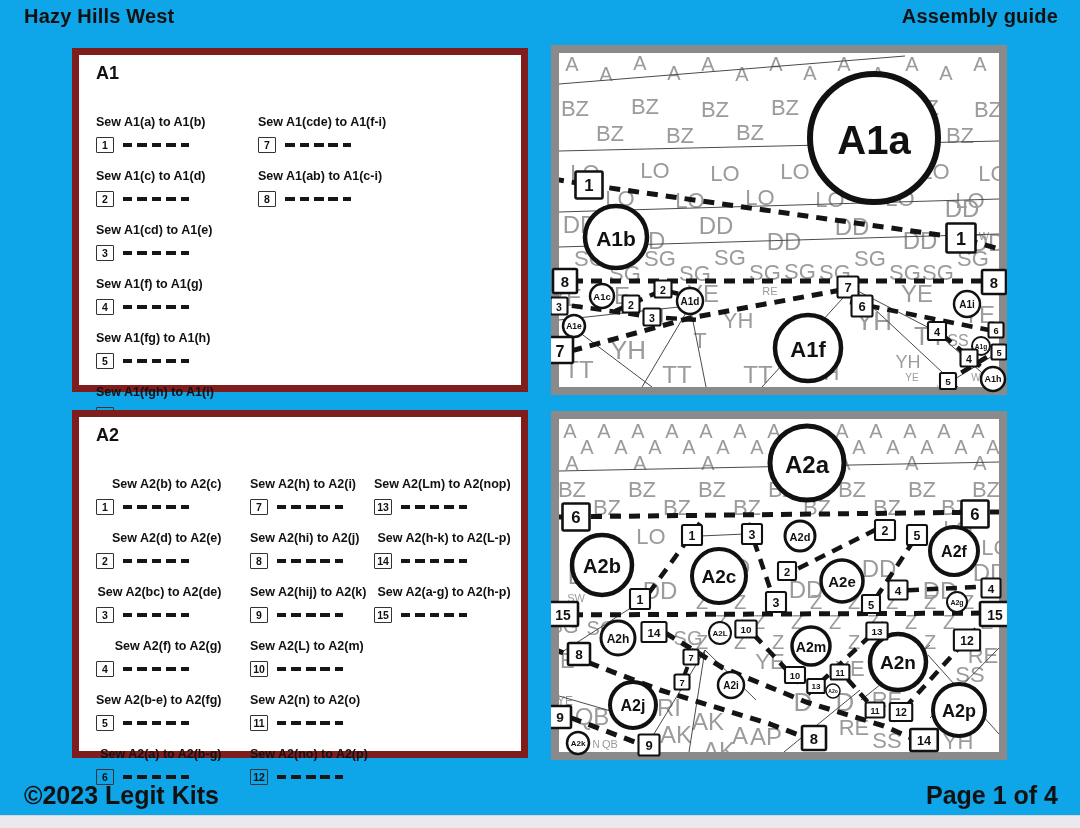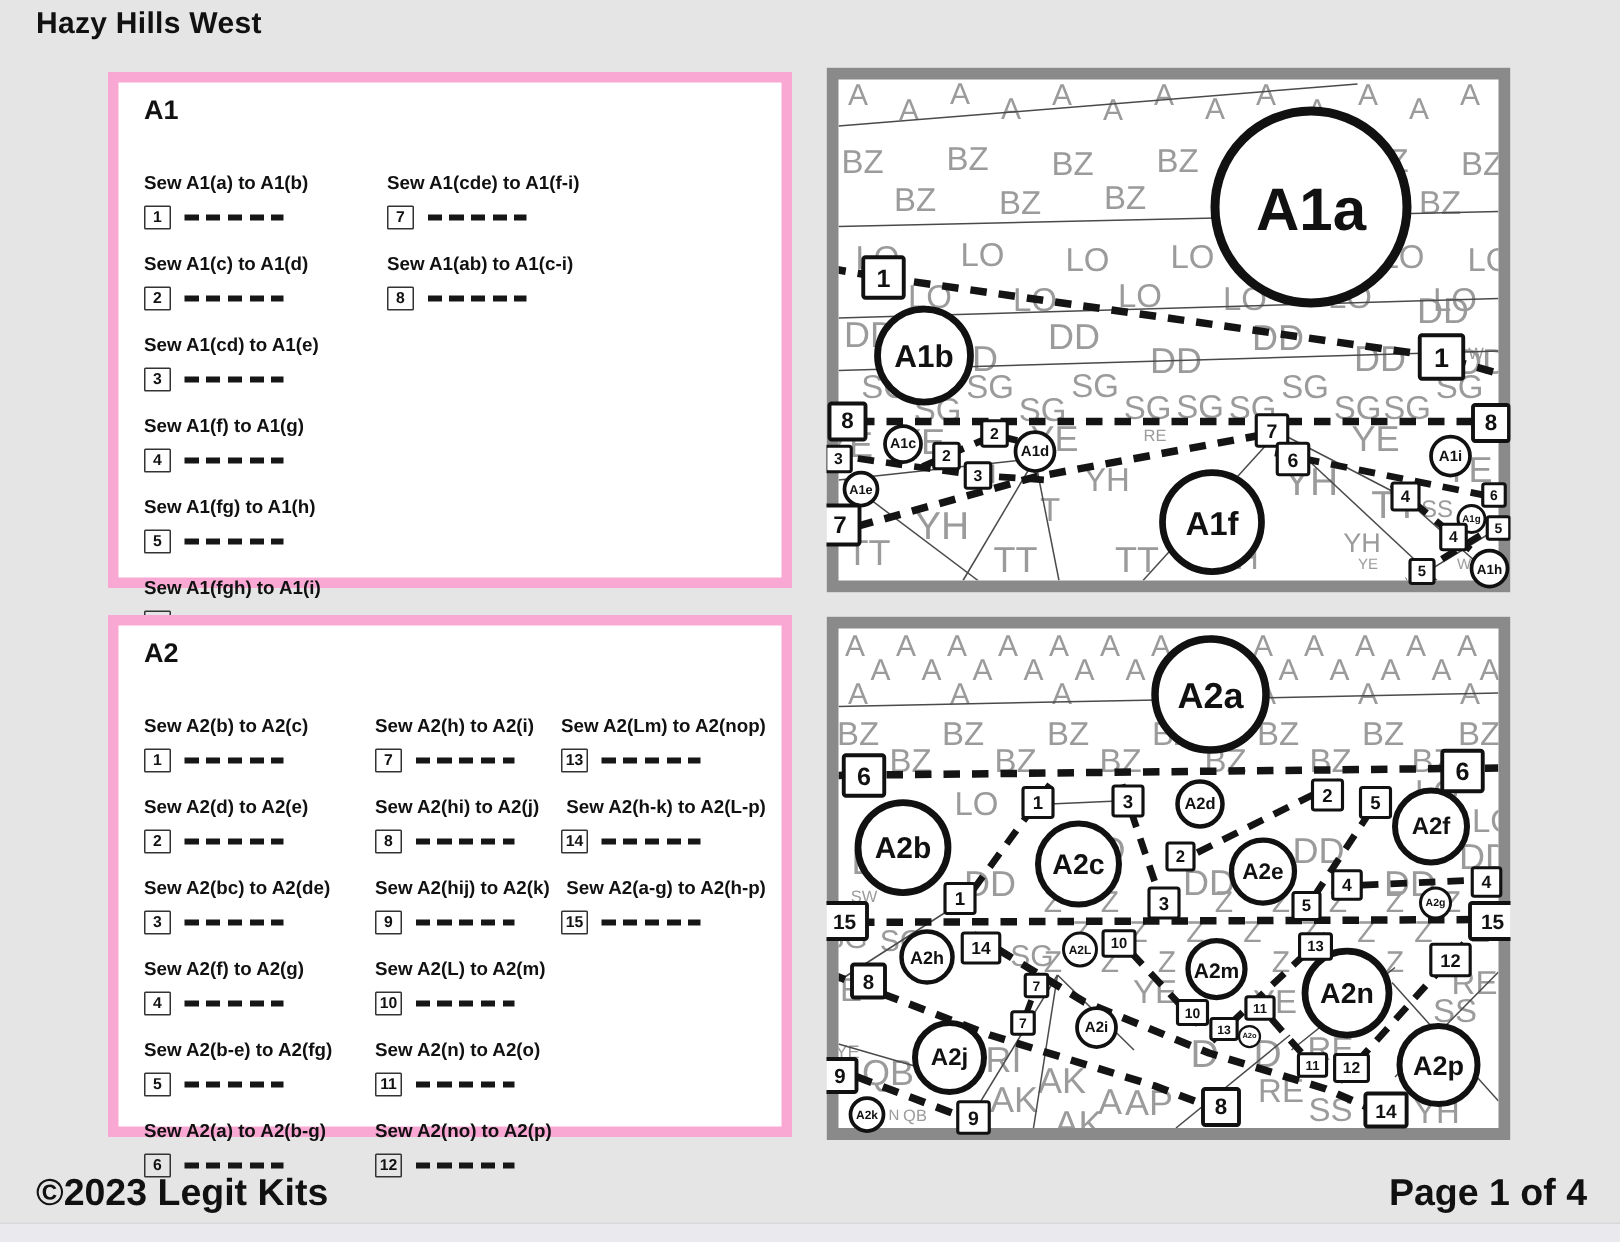--- a/index.html
+++ b/index.html
@@ -1,44 +1,45 @@
 <!DOCTYPE html>
 <html><head>
 <meta charset="utf-8">
 <style>
   html,body{margin:0;padding:0;background:#ffffff;}
-  .page{position:relative;width:1080px;height:828px;background:#e5e5e5;overflow:hidden;
+  .page{position:relative;width:1080px;height:828px;background:#0ea5e9;overflow:hidden;
         font-family:"Liberation Sans",sans-serif;color:#111;}
   .hdr{position:absolute;font-weight:bold;font-size:20px;letter-spacing:.2px;}
   .hdr-left{left:24px;top:5px;}
   .hdr-right{right:22px;top:5px;}
   .ftr{position:absolute;font-weight:bold;font-size:25px;}
   .ftr-left{left:24px;top:781px;}
   .ftr-right{right:22px;top:781px;}
   .bottom-strip{position:absolute;left:0;top:815px;width:1080px;height:13px;
         background:#e9e9ee;border-top:1px solid #d7d7dc;}
-  .ipanel{position:absolute;background:#fff;border:7px solid #f9a8d4;box-sizing:border-box;}
+  .ipanel{position:absolute;background:#fff;border:7px solid #7f1d1d;box-sizing:border-box;}
   .ipanel .ptitle{position:absolute;left:17px;top:8px;font-size:18px;font-weight:bold;}
   .col{position:absolute;top:44px;}
   .step{margin-bottom:8px;}
   .step-label{font-size:12.5px;font-weight:bold;line-height:15px;white-space:nowrap;margin-top:16px;}
   .step-row{display:flex;align-items:center;margin-top:6px;height:17px;margin-bottom:8px;}
   .step-num{display:inline-flex;align-items:center;justify-content:center;
         min-width:14px;height:14px;padding:0 1px;border:1.6px solid #333;border-radius:1px;
         font-size:10.5px;font-weight:bold;}
   .step-dash{width:66px;height:4px;margin-left:9px;
         background:repeating-linear-gradient(90deg,#161616 0 9.5px,transparent 9.5px 14.5px);}
   .dpanel{position:absolute;}
   .diagram-svg{display:block;}
 </style>
 </head>
 <body>
 
 <div class="page">
   <div class="hdr hdr-left">Hazy Hills West</div>
+  <div class="hdr hdr-right">Assembly guide</div>
 
   <div class="ipanel" id="panel-A1" style="left: 72px; top: 48px; width: 456px; height: 344px;">
       <div class="ptitle">A1</div>
       <div class="col" style="left: 17px;">
         <div class="step">
           <div class="step-label">Sew A1(a) to A1(b)</div>
           <div class="step-row">
             <span class="step-num">1</span>
             <span class="step-dash"></span>
           </div>
@@ -305,21 +306,21 @@
           <text x="969" y="358.5" font-size="10.54" fill="#111" font-family="&quot;Liberation Sans&quot;,sans-serif" font-weight="bold" text-anchor="middle" dominant-baseline="central">4</text>
         </g>
         <g>
           <rect x="940" y="373" width="16" height="16" rx="1.5" fill="#ffffff" stroke="#111" stroke-width="2.1"></rect>
           <text x="948" y="381.5" font-size="9.92" fill="#111" font-family="&quot;Liberation Sans&quot;,sans-serif" font-weight="bold" text-anchor="middle" dominant-baseline="central">5</text>
         </g>
       </svg>
     </div>
   <div class="ipanel" id="panel-A2" style="left: 72px; top: 410px; width: 456px; height: 348px; padding-left: 33px;">
       <div class="ptitle">A2</div>
-      <div class="col" style="left: 17px;">
+      <div class="col" style="left: 17px; text-align: right;">
         <div class="step">
           <div class="step-label">Sew A2(b) to A2(c)</div>
           <div class="step-row">
             <span class="step-num">1</span>
             <span class="step-dash"></span>
           </div>
         </div>
         <div class="step">
           <div class="step-label">Sew A2(d) to A2(e)</div>
           <div class="step-row">

